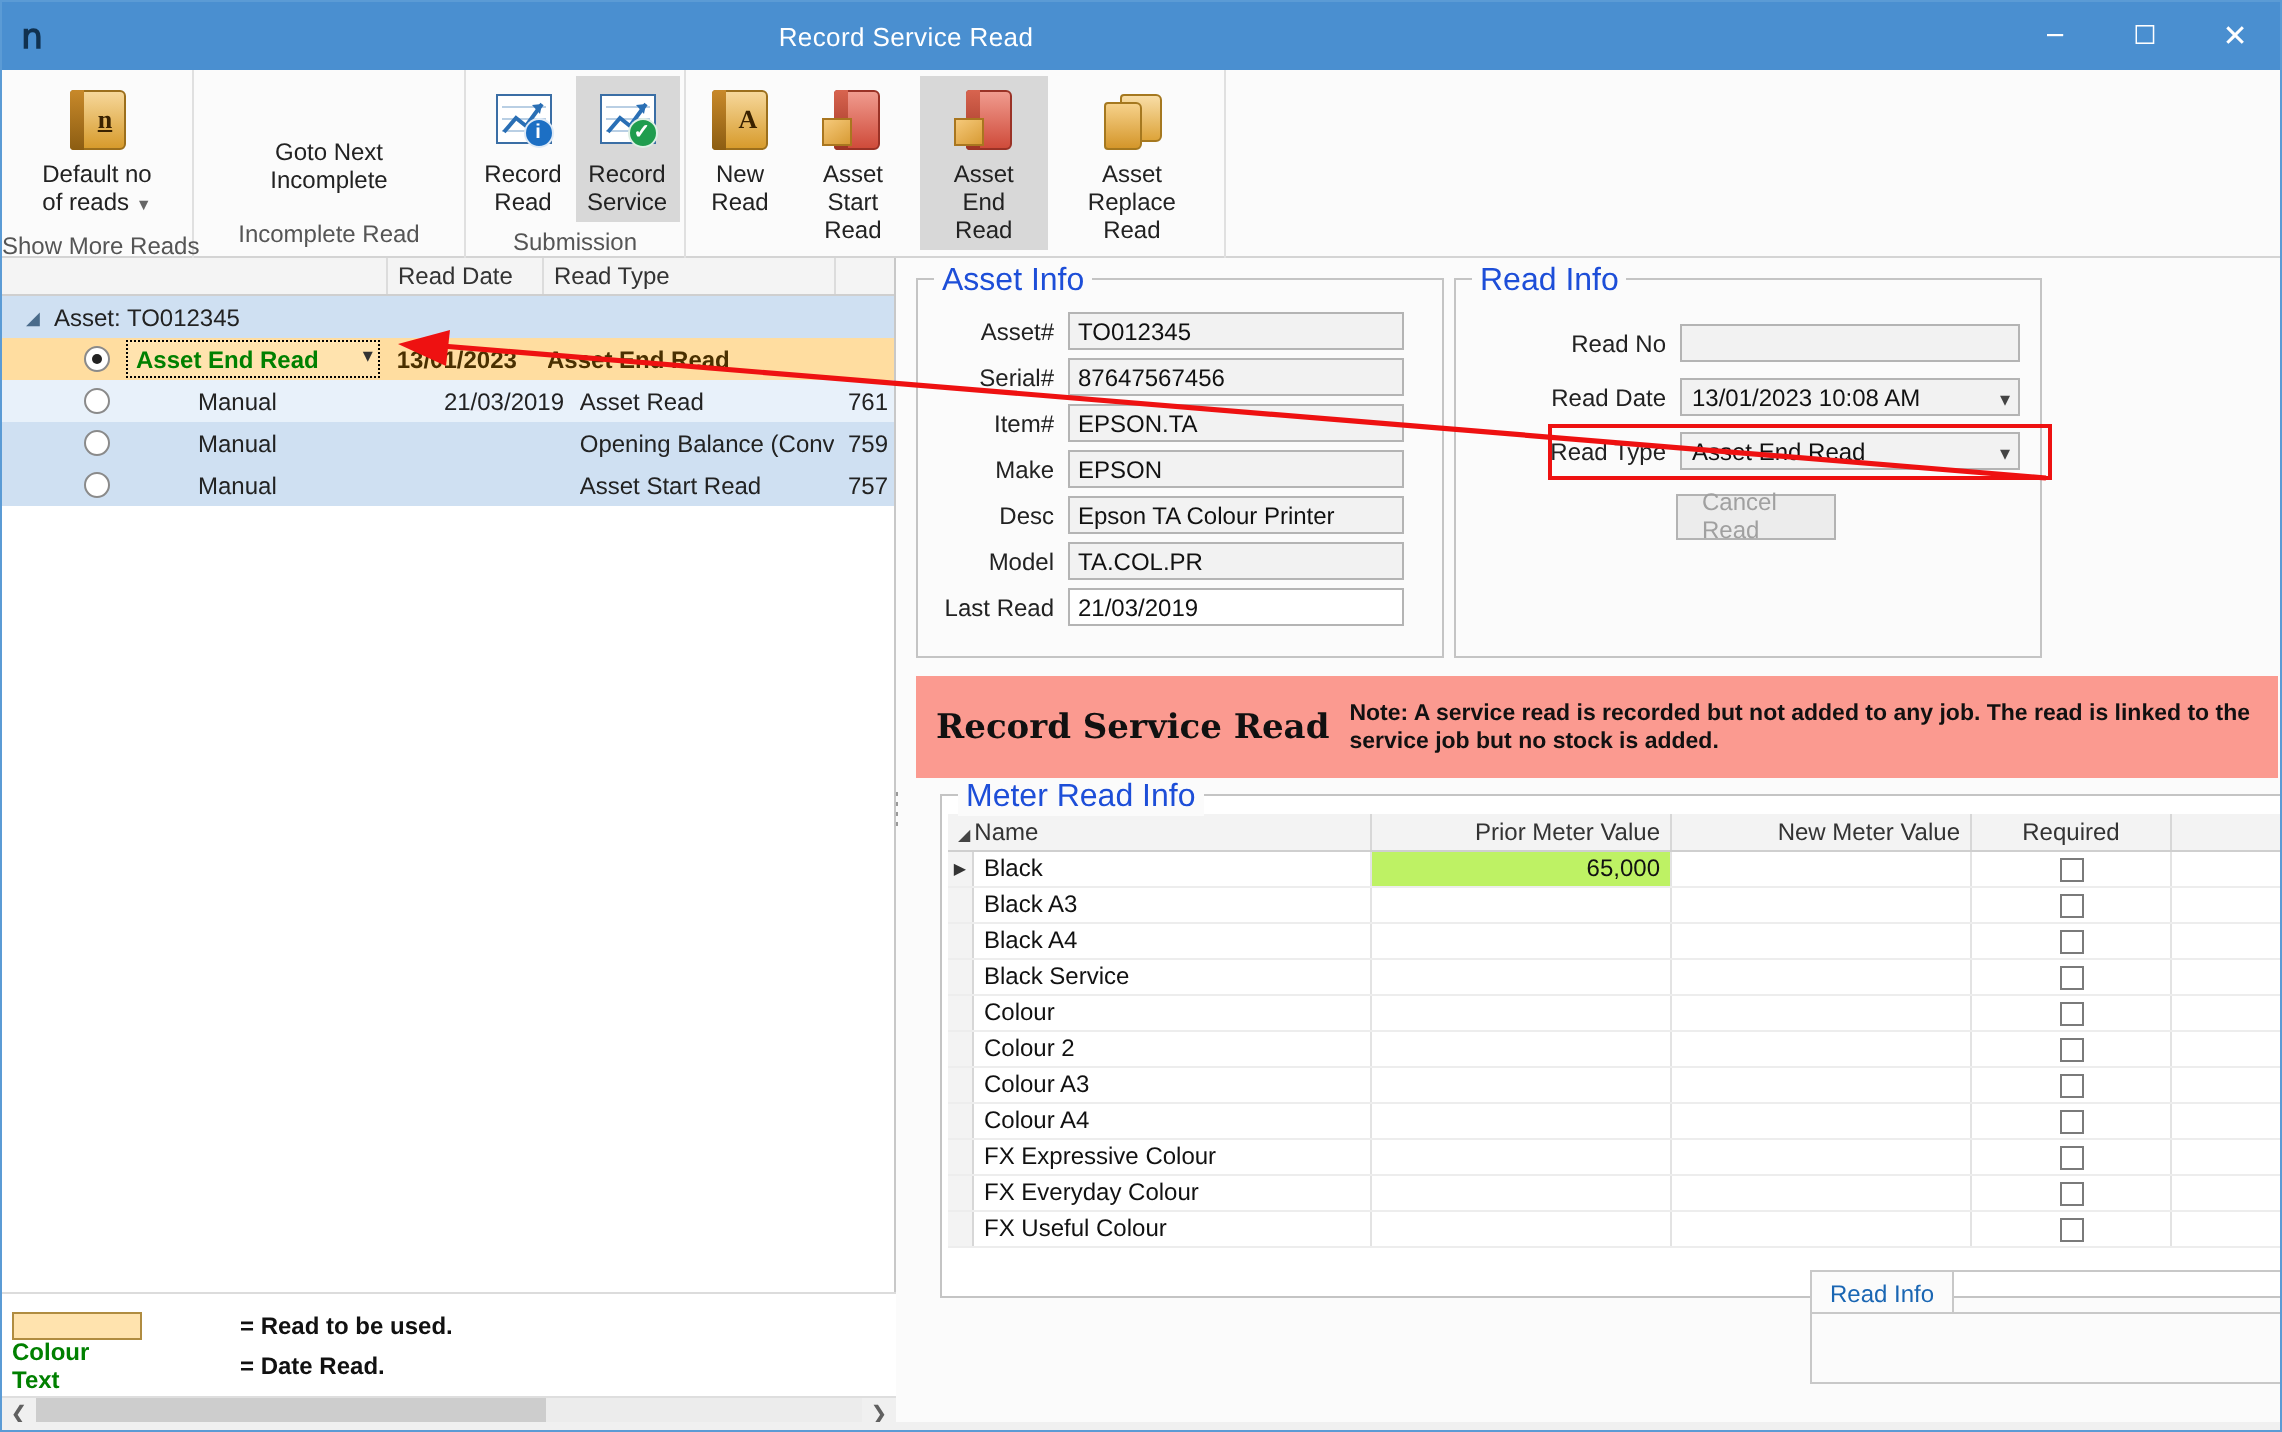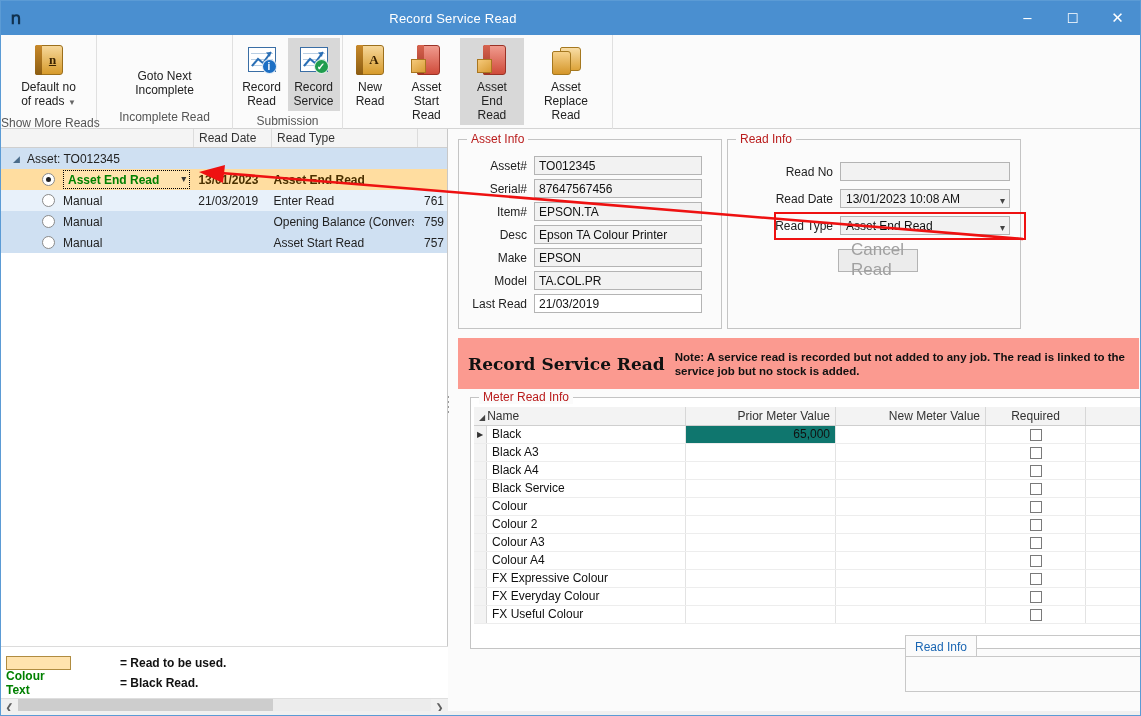--- a/index.html
+++ b/index.html
@@ -116,21 +116,21 @@
     display: flex; align-items: center; justify-content: center;
   }
   .radio {
     width: 13px; height: 13px; border-radius: 50%; border: 1px solid #8a8a8a;
     background: #fff; margin-left: 41px; margin-right: 8px; position: relative; flex: none;
   }
   .radio.sel::after {
     content: ""; position: absolute; left: 3px; top: 3px; width: 5px; height: 5px;
     border-radius: 50%; background: #222;
   }
-  .cell-type { width: 132px; overflow: hidden; white-space: nowrap; }
+  .cell-type { width: 132px; overflow: hidden; white-space: nowrap; margin-left: 36px; }
   .cell-date { width: 78px; overflow: hidden; white-space: nowrap; }
   .cell-rtype { width: 146px; overflow: hidden; white-space: nowrap; }
   .cell-num { width: 34px; text-align: right; padding-right: 3px; }
 
   .editor-row { background: #ffdda0; }
   .combo-edit {
     display: flex; align-items: center; width: 132px; height: 19px;
     background: #ffe3ae; border: 1px dotted #000;
     font-weight: bold; color: #008000; font-size: 12px;
     padding-left: 4px; position: relative;
@@ -170,21 +170,21 @@
 
   
   .right-panel {
     position: absolute; left: 448px; top: 128px; width: 691px; height: 586px; background: #fbfbfb;
   }
   .fieldset {
     position: absolute; border: 1px solid #c4c4c4; background: #fbfbfb;
   }
   .fs-legend {
     position: absolute; top: -8px; left: 8px; background: #fbfbfb; padding: 0 4px;
-    font-size: 12px; color: #b91c1c;
+    font-size: 16px; color: #1d4ed8;
   }
   .frm-row { display: flex; align-items: center; margin-bottom: 4px; }
   .frm-label {
     width: 75px; text-align: right; padding-right: 7px; font-size: 12px; color: #222;
   }
   .frm-input {
     height: 19px; border: 1px solid #b4b4b4; background: #f2f2f2;
     font-size: 12px; color: #111; padding: 1px 4px 0 4px; line-height: 17px;
     overflow: hidden; white-space: nowrap;
   }
@@ -192,21 +192,21 @@
   .frm-combo {
     position: relative; height: 19px; border: 1px solid #b4b4b4; background: #f2f2f2;
     font-size: 12px; color: #111; padding: 1px 18px 0 5px; line-height: 17px;
     overflow: hidden; white-space: nowrap;
   }
   .frm-combo .caret {
     position: absolute; right: 4px; top: 2px; font-size: 10px; color: #444;
     font-family: "DejaVu Sans", sans-serif;
   }
   .btn {
-    border: 1px solid #b3b3b3; background: #efefef; font-size: 17px; color: #333;
+    border: 1px solid #b3b3b3; background: #efefef; font-size: 12px; color: #333;
     height: 23px; display: inline-flex; align-items: center; justify-content: center;
     padding: 0 12px;
   }
   .btn.disabled { color: #a0a0a0; background: #ececec; }
 
   .hl-box {
     position: absolute; border: 2px solid #ee1111; pointer-events: none;
   }
 
   
@@ -233,21 +233,21 @@
   .mh.newv { width: 150px; text-align: right; }
   .mh.req { width: 100px; text-align: center; }
   .mh.filler { flex: 1; border-right: none; }
   .mrow { display: flex; height: 18px; border-bottom: 1px solid #ededed; background: #fff; }
   .mc { border-right: 1px solid #e3e3e3; font-size: 12px; color: #111;
         padding: 1px 5px 0 5px; overflow: hidden; white-space: nowrap; }
   .mc.ind { width: 13px; border-right: 1px solid #d7d7d7; background: #f3f3f3; padding: 0;
             display: flex; align-items: center; justify-content: center; color: #333; font-size: 8px; }
   .mc.name { width: 199px; }
   .mc.prior { width: 150px; text-align: right; }
-  .mc.prior.hl { background: #0f766e; }
+  .mc.prior.hl { background: #bef264; }
   .mc.newv { width: 150px; }
   .mc.req { width: 100px; display: flex; align-items: center; justify-content: center; }
   .mc.filler { flex: 1; border-right: none; border-bottom: none; background: #fff; }
   .chk { width: 12px; height: 12px; border: 1px solid #7a7a7a; background: #fff; }
   .sorter { font-size: 8px; color: #444; margin-right: 2px; }
 
   
   .split-dots {
     position: absolute; left: 445px; top: 392px; width: 6px; height: 22px;
     display: flex; flex-direction: column; align-items: center; justify-content: center; gap: 3px;
@@ -427,21 +427,21 @@
           </div>
           <div class="cell-date" style="margin-left:8px">13/01/2023</div>
           <div class="cell-rtype">Asset End Read</div>
           <div class="cell-num"></div>
         </div>
 
         <div class="trow alt">
           <div class="radio"></div>
           <div class="cell-type">Manual</div>
           <div class="cell-date" style="margin-left:8px">21/03/2019</div>
-          <div class="cell-rtype">Enter Read</div>
+          <div class="cell-rtype">Asset Read</div>
           <div class="cell-num">761</div>
         </div>
 
         <div class="trow">
           <div class="radio"></div>
           <div class="cell-type">Manual</div>
           <div class="cell-date" style="margin-left:8px"></div>
           <div class="cell-rtype">Opening Balance (Conversion)</div>
           <div class="cell-num">759</div>
         </div>
@@ -456,21 +456,21 @@
       </div>
     </div>
 
     <div class="legend">
       <div class="leg-row">
         <div class="leg-swatch"></div>
         <div class="leg-text">= Read to be used.</div>
       </div>
       <div class="leg-row">
         <div class="leg-colourtext">Colour Text</div>
-        <div class="leg-text">= Black Read.</div>
+        <div class="leg-text">= Date Read.</div>
       </div>
     </div>
 
     <div class="hscroll">
       <div class="hs-arrow">❮</div>
       <div class="hs-track">
         <div class="hs-thumb"></div>
       </div>
       <div class="hs-arrow">❯</div>
     </div>
@@ -494,26 +494,26 @@
         </div>
         <div class="frm-row">
           <div class="frm-label">Serial#</div>
           <div class="frm-input" style="width:168px">87647567456</div>
         </div>
         <div class="frm-row">
           <div class="frm-label">Item#</div>
           <div class="frm-input" style="width:168px">EPSON.TA</div>
         </div>
         <div class="frm-row">
+          <div class="frm-label">Make</div>
+          <div class="frm-input" style="width:168px">EPSON</div>
+        </div>
+        <div class="frm-row">
           <div class="frm-label">Desc</div>
           <div class="frm-input" style="width:168px">Epson TA Colour Printer</div>
-        </div>
-        <div class="frm-row">
-          <div class="frm-label">Make</div>
-          <div class="frm-input" style="width:168px">EPSON</div>
         </div>
         <div class="frm-row">
           <div class="frm-label">Model</div>
           <div class="frm-input" style="width:168px">TA.COL.PR</div>
         </div>
         <div class="frm-row">
           <div class="frm-label">Last Read</div>
           <div class="frm-input white" style="width:168px">21/03/2019</div>
         </div>
       </div>

